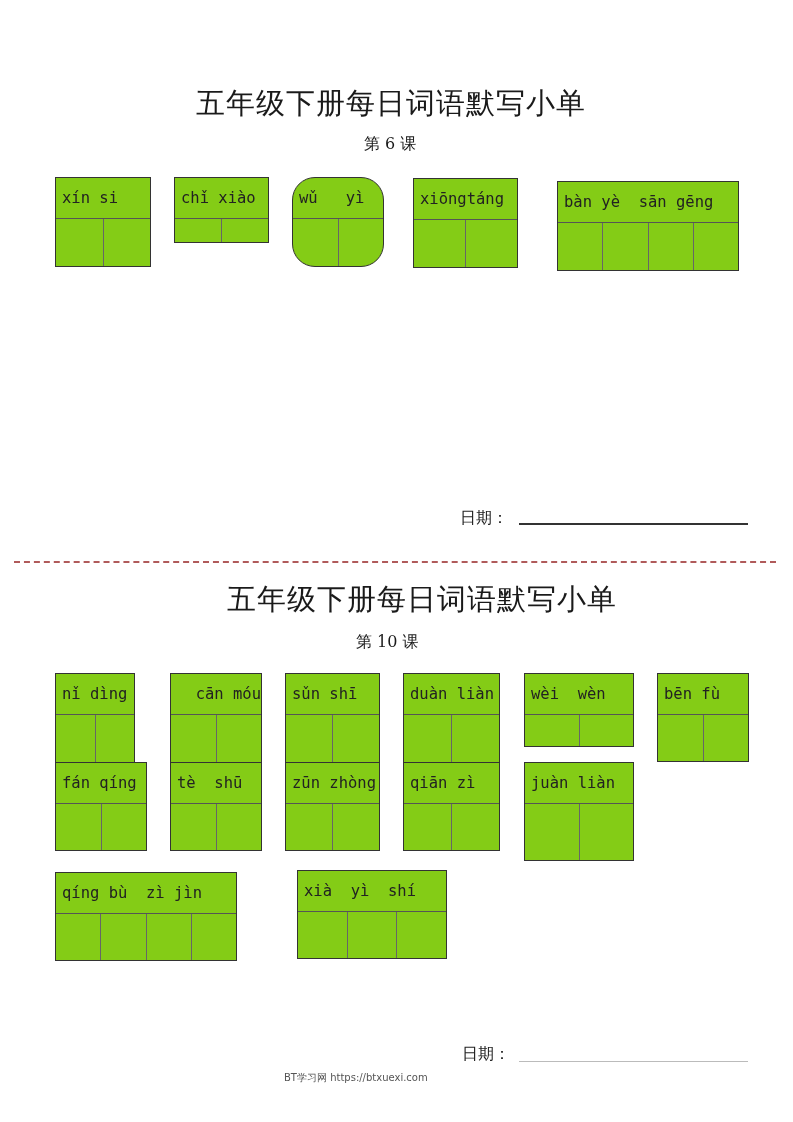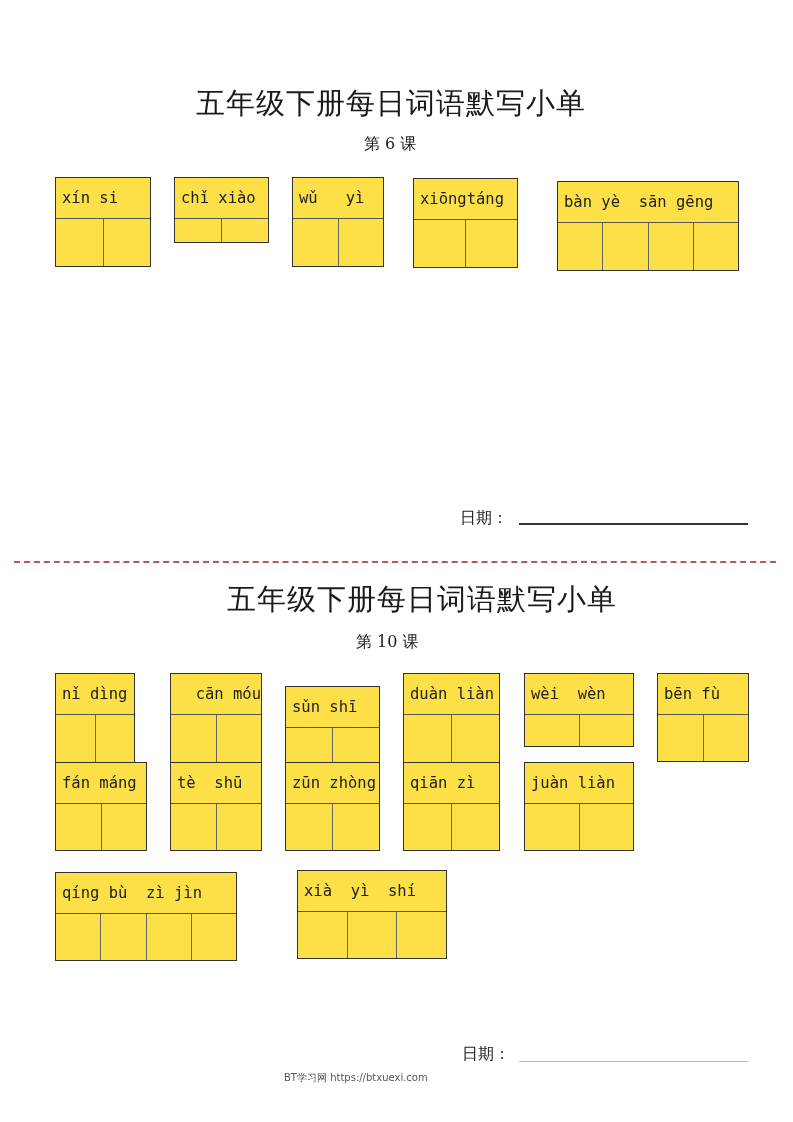--- a/index.html
+++ b/index.html
@@ -1,21 +1,21 @@
 <!DOCTYPE html>
 <html><head>
 <meta charset="utf-8">
 <style>
   html, body { margin: 0; padding: 0; background: #ffffff; }
   body { width: 793px; height: 1122px; position: relative; overflow: hidden;
          font-family: "DejaVu Serif", "Liberation Serif", serif; color: #1a1a1a; }
   .title { position: absolute; font-family: Liberation Serif, serif;
            font-size: 29px; letter-spacing: 1px; white-space: nowrap; color: #1a1a1a; margin-left: 16px; }
   .lesson { position: absolute; font-size: 16px; white-space: nowrap; color: #1a1a1a; }
-  .box { position: absolute; box-sizing: border-box; border: 1px solid #333; background: #fde047; }
+  .box { position: absolute; box-sizing: border-box; border: 1px solid #333; background: #84cc16; }
   .box .py { height: 41px; box-sizing: border-box; border-bottom: 1px solid #555;
              font-family: "DejaVu Sans Mono", "Liberation Mono", monospace; font-size: 15.5px;
              line-height: 41px; padding-left: 6px; white-space: pre; overflow: hidden; color: #222; }
   .box .cells { display: flex; height: calc(100% - 41px); }
   .box .cell { flex: 1; border-right: 1px solid #666; }
   .box .cell:last-child { border-right: none; }
   .date-label { position: absolute; font-size: 16px; white-space: nowrap; color: #222; }
   .date-line { position: absolute; height: 0; border-top: 2px solid #333; }
   .date-line.light { border-top: 1px solid #bbb; }
   .divider { position: absolute; left: 14px; width: 762px; height: 0; border-top: 2px dashed #b05a5a; }
@@ -35,21 +35,21 @@
       <div class="cell"></div>
     </div>
 </div>
 <div class="box" style="left:174px; top:177px; width:95px; height:66px;">
   <div class="py">chǐ xiào</div>
   <div class="cells">
       <div class="cell"></div>
       <div class="cell"></div>
     </div>
 </div>
-<div class="box" style="left:292px; top:177px; width:92px; height:90px;">
+<div class="box" style="left:292px; top:177px; width:92px; height:90px;border-radius:23px;">
   <div class="py">wǔ   yì</div>
   <div class="cells">
       <div class="cell"></div>
       <div class="cell"></div>
     </div>
 </div>
 <div class="box" style="left:413px; top:178px; width:105px; height:90px;">
   <div class="py">xiōngtáng</div>
   <div class="cells">
       <div class="cell"></div>
@@ -81,21 +81,21 @@
       <div class="cell"></div>
     </div>
 </div>
 <div class="box" style="left:170px; top:673px; width:92px; height:90px;text-align:right;">
   <div class="py">cān móu</div>
   <div class="cells">
       <div class="cell"></div>
       <div class="cell"></div>
     </div>
 </div>
-<div class="box" style="left:285px; top:673px; width:95px; height:90px;margin-top:13px;">
+<div class="box" style="left:285px; top:673px; width:95px; height:90px;">
   <div class="py">sǔn shī</div>
   <div class="cells">
       <div class="cell"></div>
       <div class="cell"></div>
     </div>
 </div>
 <div class="box" style="left:403px; top:673px; width:97px; height:90px;">
   <div class="py">duàn liàn</div>
   <div class="cells">
       <div class="cell"></div>
@@ -111,21 +111,21 @@
 </div>
 <div class="box" style="left:657px; top:673px; width:92px; height:89px;">
   <div class="py">bēn fù</div>
   <div class="cells">
       <div class="cell"></div>
       <div class="cell"></div>
     </div>
 </div>
 
 <div class="box" style="left:55px; top:762px; width:92px; height:89px;">
-  <div class="py">fán máng</div>
+  <div class="py">fán qíng</div>
   <div class="cells">
       <div class="cell"></div>
       <div class="cell"></div>
     </div>
 </div>
 <div class="box" style="left:170px; top:762px; width:92px; height:89px;">
   <div class="py">tè  shū</div>
   <div class="cells">
       <div class="cell"></div>
       <div class="cell"></div>
@@ -138,21 +138,21 @@
       <div class="cell"></div>
     </div>
 </div>
 <div class="box" style="left:403px; top:762px; width:97px; height:89px;">
   <div class="py">qiān zì</div>
   <div class="cells">
       <div class="cell"></div>
       <div class="cell"></div>
     </div>
 </div>
-<div class="box" style="left:524px; top:762px; width:110px; height:89px;">
+<div class="box" style="left:524px; top:762px; width:110px; height:99px;">
   <div class="py">juàn liàn</div>
   <div class="cells">
       <div class="cell"></div>
       <div class="cell"></div>
     </div>
 </div>
 
 <div class="box" style="left:55px; top:872px; width:182px; height:89px;">
   <div class="py">qíng bù  zì jìn</div>
   <div class="cells">

